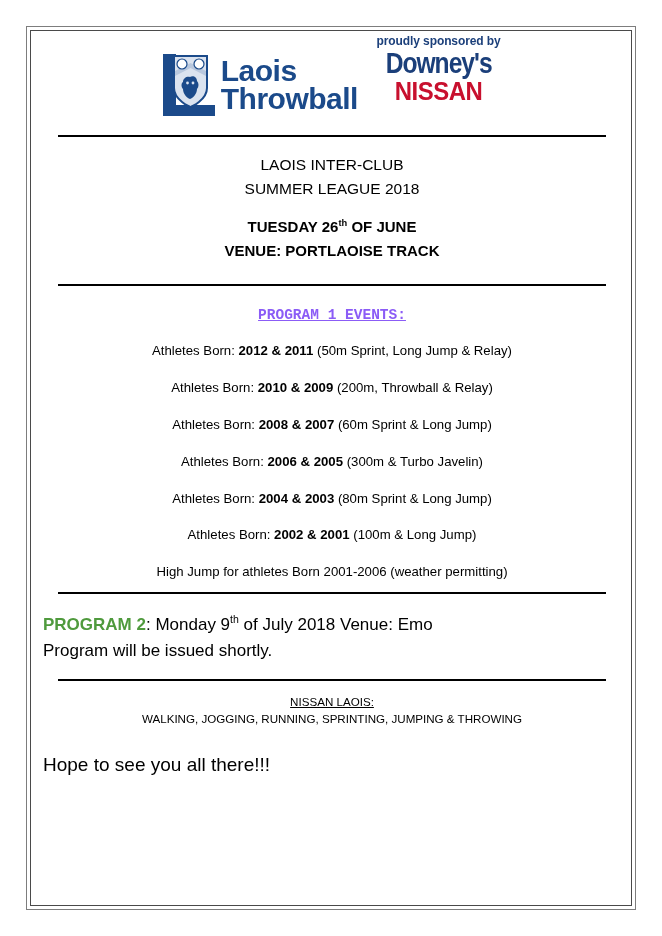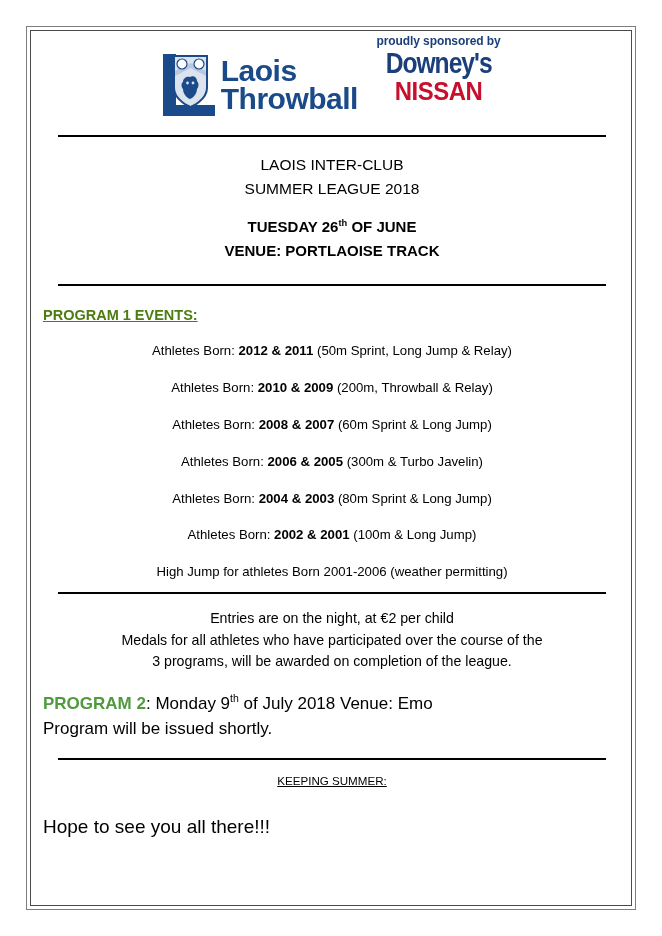--- a/index.html
+++ b/index.html
@@ -136,26 +136,28 @@
     line-height: 1.62;
   }
   sup {
     font-size: 0.62em;
     vertical-align: super;
     line-height: 0;
   }
 
   
   .program-head {
-    color: #4d7c0f;
+    text-align: center;
+    color: #8b5cf6;
     font-weight: bold;
     font-size: 14.5px;
     text-decoration: underline;
     padding-top: 21px;
     padding-bottom: 6px;
+    font-family: Liberation Mono, monospace;
   }
   .events {
     padding-top: 4px;
   }
   .event-row {
     text-align: center;
     font-size: 13.2px;
     line-height: 1.2;
     padding: 10.5px 0;
   }
@@ -263,33 +265,29 @@
       <div class="event-row"><span>Athletes Born: </span><b>2010 &amp; 2009</b><span> (200m, Throwball &amp; Relay)</span></div>
       <div class="event-row"><span>Athletes Born: </span><b>2008 &amp; 2007</b><span> (60m Sprint &amp; Long Jump)</span></div>
       <div class="event-row"><span>Athletes Born: </span><b>2006 &amp; 2005</b><span> (300m &amp; Turbo Javelin)</span></div>
       <div class="event-row"><span>Athletes Born: </span><b>2004 &amp; 2003</b><span> (80m Sprint &amp; Long Jump)</span></div>
       <div class="event-row"><span>Athletes Born: </span><b>2002 &amp; 2001</b><span> (100m &amp; Long Jump)</span></div>
       <div class="highjump-row">High Jump for athletes Born 2001-2006 (weather permitting)</div>
     </div>
 
     <div class="rule"></div>
 
-    <div class="entries">
-      <div>Entries are on the night, at €2 per child</div>
-      <div>Medals for all athletes who have participated over the course of the</div>
-      <div>3 programs, will be awarded on completion of the league.</div>
-    </div>
 
     <div class="program2">
       <div><span class="p2-label">PROGRAM 2</span><span>: Monday 9</span><sup>th</sup><span> of July 2018 Venue: Emo</span></div>
       <div>Program will be issued shortly.</div>
     </div>
 
     <div class="rule" style="margin-top:16px;"></div>
 
     <div class="keeping">
-      <div><span class="kl">KEEPING SUMMER:</span></div>
+      <div><span class="kl">NISSAN LAOIS:</span></div>
+      <div>WALKING, JOGGING, RUNNING, SPRINTING, JUMPING &amp; THROWING</div>
     </div>
 
     <div class="closing">Hope to see you all there!!!</div>
 
   </div>
 </div>
 
 </body></html>

